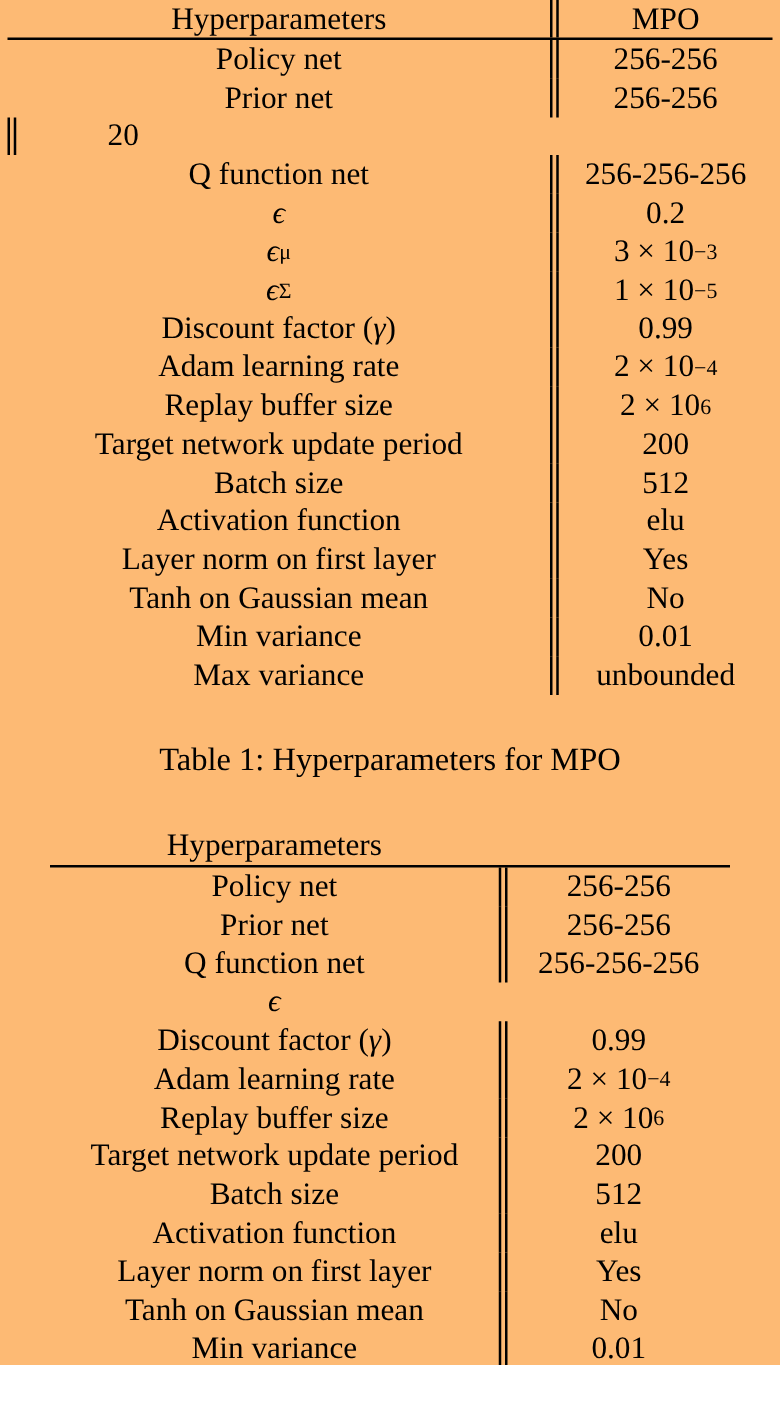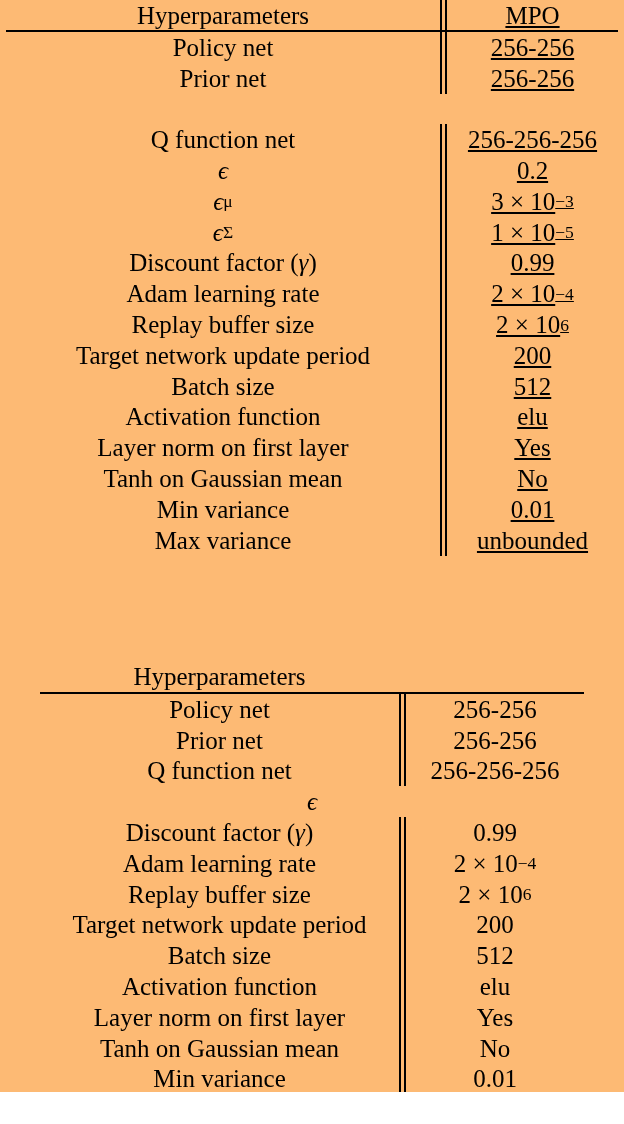--- a/index.html
+++ b/index.html
@@ -20,28 +20,28 @@
   .table-svg { left: 40px; top: 660px; width: 544px; }
 
   .row { display: flex; width: 100%; }
   .cell {
     display: flex; align-items: center; justify-content: center;
     text-align: center; box-sizing: border-box;
     font-size: 25px; line-height: 1;
     white-space: nowrap;
   }
   .table-mpo .cell.left  { width: 434px; }
-  .table-mpo .cell.right { width: 178px; border-left: 7px double #000000; text-decoration: underline; }
+  .table-mpo .cell.right { width: 178px; border-left: 7px double #000000; }
   .table-svg .cell.left  { width: 359px; }
   .table-svg .cell.right { width: 185px; border-left: 7px double #000000; }
 
   .header-row { height: 30px; }
   .table-svg .header-row { height: 32px; }
   .hrule { height: 2px; width: 100%; background: #000000; }
-  .body-row { height: 30.8px; justify-content: center; }
+  .body-row { height: 30.8px; }
 
   .math { font-style: italic; font-family: "Liberation Serif", "DejaVu Serif", serif; }
   sub.msub { font-size: 70%; line-height: 0; vertical-align: -0.25em; }
   sup.mexp { font-size: 70%; line-height: 0; vertical-align: 0.45em; }
 
   .caption {
     position: absolute;
     left: 0; top: 591px; width: 624px; height: 34px;
     line-height: 34px;
     text-align: center;
@@ -70,20 +70,23 @@
         </div>
         <div class="row body-row">
           <div class="cell left">
             <span class="param-text">Prior net</span>
           </div>
           <div class="cell right">
             <span class="value-text">256-256</span>
           </div>
         </div>
         <div class="row body-row">
+          <div class="cell right">
+            <span class="value-text">20</span>
+          </div>
         </div>
         <div class="row body-row">
           <div class="cell left">
             <span class="param-text">Q function net</span>
           </div>
           <div class="cell right">
             <span class="value-text">256-256-256</span>
           </div>
         </div>
         <div class="row body-row">
@@ -194,20 +197,21 @@
           <div class="cell left">
             <span class="param-text">Max variance</span>
           </div>
           <div class="cell right">
             <span class="value-text">unbounded</span>
           </div>
         </div>
       </div>
   </section>
 
+  <div class="caption">Table 1: Hyperparameters for MPO</div>
 
   <section class="paper-table table-svg">
     <div class="row header-row">
       <div class="cell left">Hyperparameters</div>
     </div>
     <div class="hrule"></div>
     <div class="rows">
         <div class="row body-row">
           <div class="cell left">
             <span class="param-text">Policy net</span>

